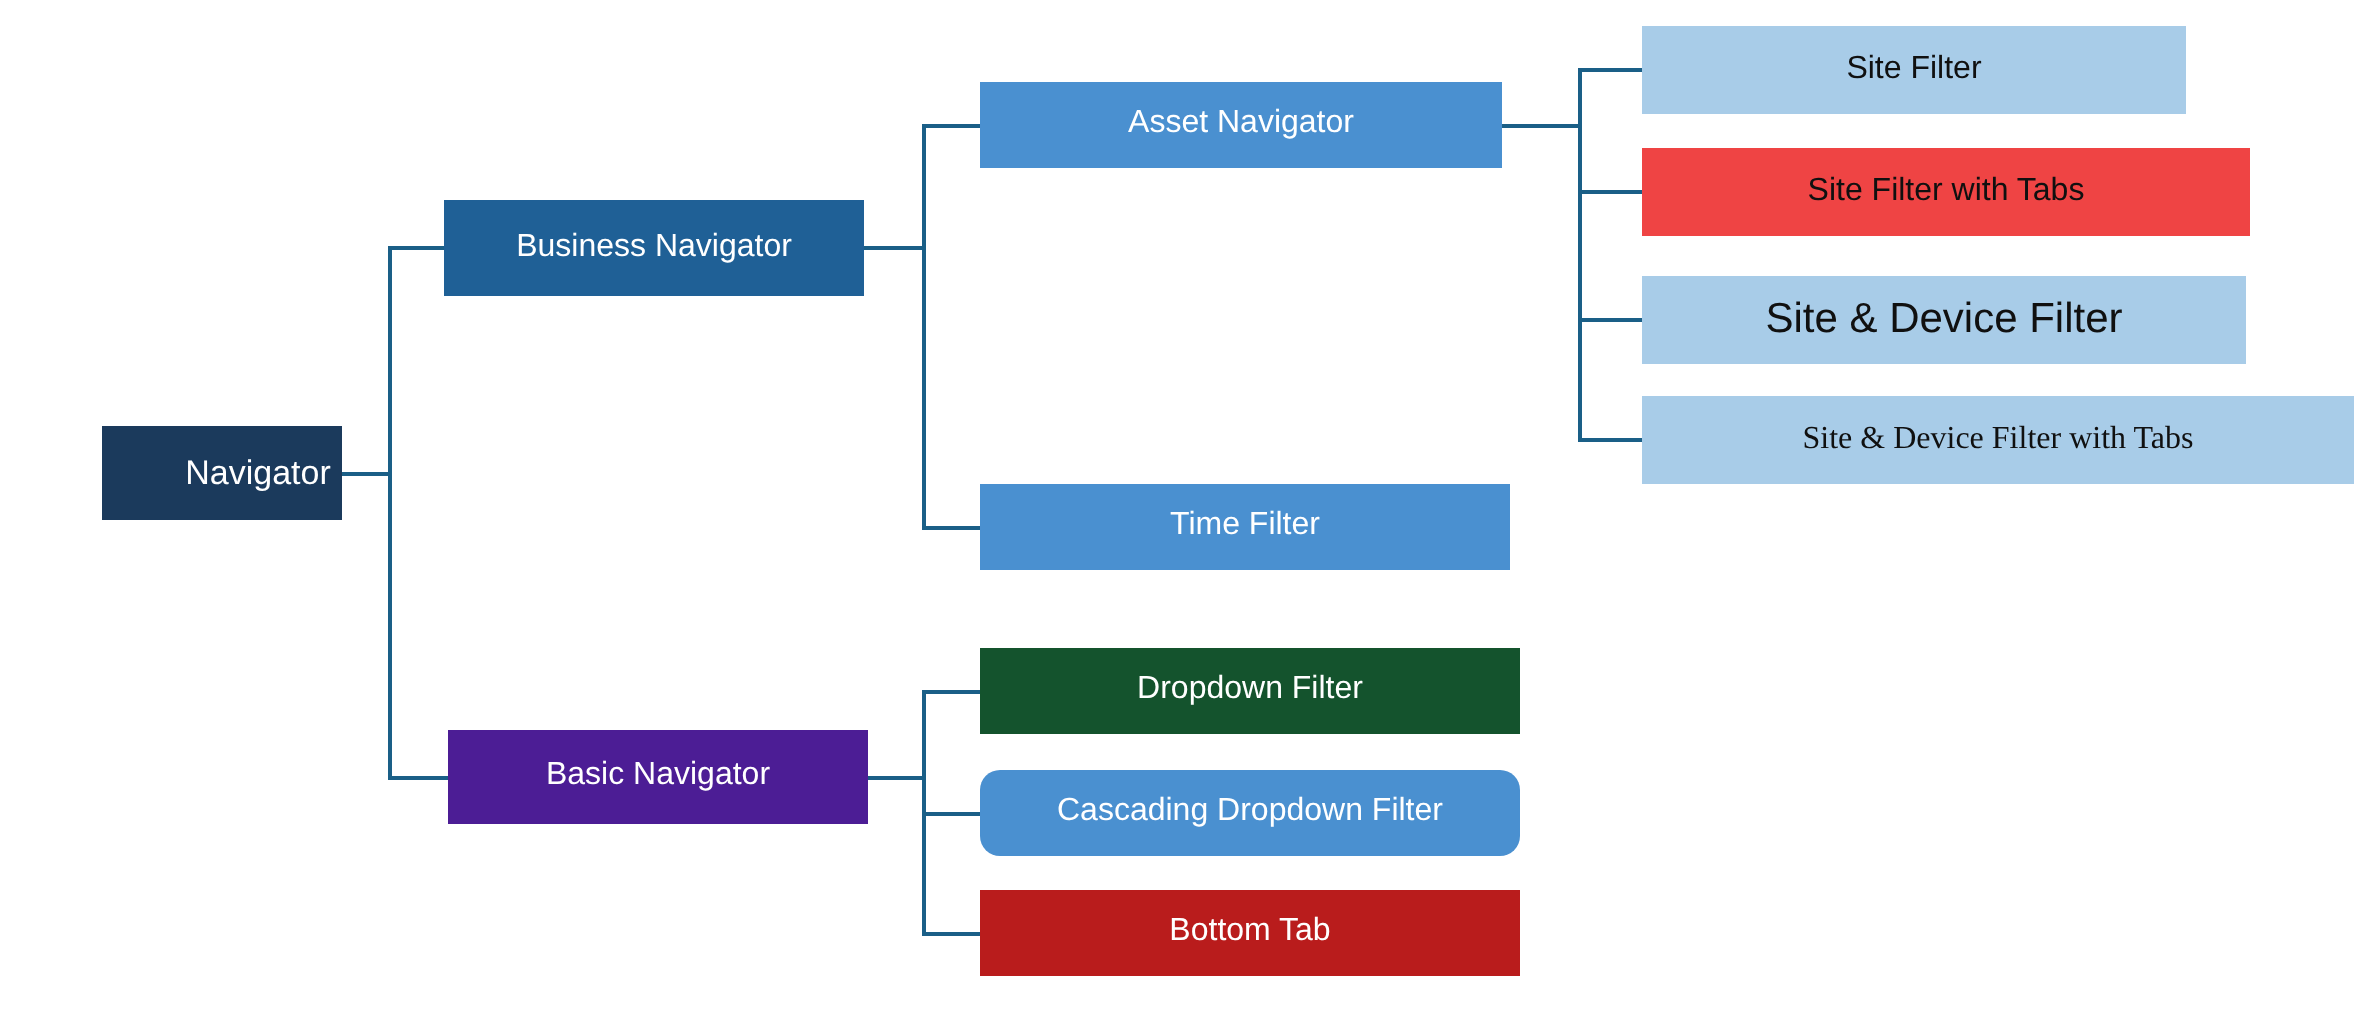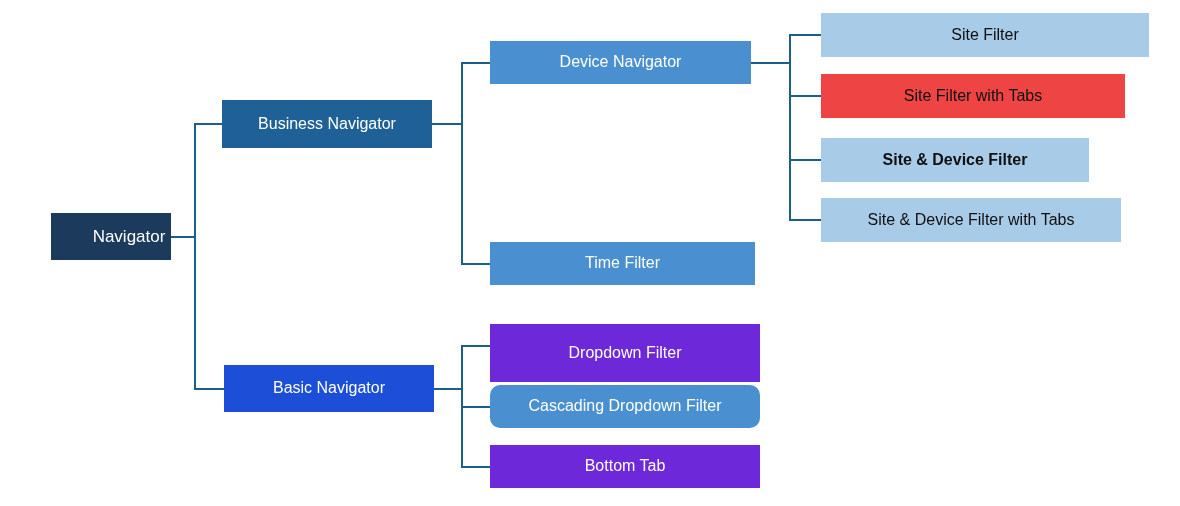--- a/index.html
+++ b/index.html
@@ -62,44 +62,44 @@
         <path d="M 751 63 H 790 V 220 H 821" fill="none" stroke="#1a5f87" stroke-width="2" stroke-linecap="butt" stroke-linejoin="miter" shape-rendering="crispEdges"></path>
       </g>
   </svg>
   <div id="nodes-layer">
       <div class="node" style="left: 51px; top: 213px; width: 120px; height: 47px; background: rgb(27, 58, 92); color: rgb(255, 255, 255); font-size: 17px; padding-left: 36px;">
         <span class="node-label">Navigator</span>
       </div>
       <div class="node" style="left: 222px; top: 100px; width: 210px; height: 48px; background: rgb(31, 96, 150); color: rgb(255, 255, 255); font-size: 16px;">
         <span class="node-label">Business Navigator</span>
       </div>
-      <div class="node" style="left: 224px; top: 365px; width: 210px; height: 47px; background: #1d4ed8; color: rgb(255, 255, 255); font-size: 16px;">
+      <div class="node" style="left: 224px; top: 365px; width: 210px; height: 47px; background: #4c1d95; color: rgb(255, 255, 255); font-size: 16px;">
         <span class="node-label">Basic Navigator</span>
       </div>
       <div class="node" style="left: 490px; top: 41px; width: 261px; height: 43px; background: rgb(74, 144, 208); color: rgb(255, 255, 255); font-size: 16px;">
-        <span class="node-label">Device Navigator</span>
+        <span class="node-label">Asset Navigator</span>
       </div>
       <div class="node" style="left: 490px; top: 242px; width: 265px; height: 43px; background: rgb(74, 144, 208); color: rgb(255, 255, 255); font-size: 16px;">
         <span class="node-label">Time Filter</span>
       </div>
-      <div class="node" style="left: 490px; top: 324px; width: 270px; height: 58px; background: #6d28d9; color: rgb(255, 255, 255); font-size: 16px; text-align: center;">
+      <div class="node" style="left: 490px; top: 324px; width: 270px; height: 43px; background: #14532d; color: rgb(255, 255, 255); font-size: 16px; text-align: center;">
         <span class="node-label">Dropdown Filter</span>
       </div>
       <div class="node" style="left: 490px; top: 385px; width: 270px; height: 43px; background: rgb(74, 144, 208); color: rgb(255, 255, 255); font-size: 16px; border-radius: 10px;">
         <span class="node-label">Cascading Dropdown Filter</span>
       </div>
-      <div class="node" style="left: 490px; top: 445px; width: 270px; height: 43px; background: #6d28d9; color: rgb(255, 255, 255); font-size: 16px;">
+      <div class="node" style="left: 490px; top: 445px; width: 270px; height: 43px; background: #b91c1c; color: rgb(255, 255, 255); font-size: 16px;">
         <span class="node-label">Bottom Tab</span>
       </div>
-      <div class="node" style="left: 821px; top: 13px; width: 328px; height: 44px; background: rgb(168, 204, 232); color: rgb(16, 16, 16); font-size: 16px;">
+      <div class="node" style="left: 821px; top: 13px; width: 272px; height: 44px; background: rgb(168, 204, 232); color: rgb(16, 16, 16); font-size: 16px;">
         <span class="node-label">Site Filter</span>
       </div>
       <div class="node" style="left: 821px; top: 74px; width: 304px; height: 44px; background: #ef4444; color: rgb(16, 16, 16); font-size: 16px;">
         <span class="node-label">Site Filter with Tabs</span>
       </div>
-      <div class="node" style="left: 821px; top: 138px; width: 268px; height: 44px; background: rgb(168, 204, 232); color: rgb(16, 16, 16); font-size: 16px; font-weight: bold;">
+      <div class="node" style="left: 821px; top: 138px; width: 302px; height: 44px; background: rgb(168, 204, 232); color: rgb(16, 16, 16); font-size: 21px;">
         <span class="node-label">Site &amp; Device Filter</span>
       </div>
-      <div class="node" style="left: 821px; top: 198px; width: 300px; height: 44px; background: rgb(168, 204, 232); color: rgb(16, 16, 16); font-size: 16px;">
+      <div class="node" style="left: 821px; top: 198px; width: 356px; height: 44px; background: rgb(168, 204, 232); color: rgb(16, 16, 16); font-size: 16px; font-family: Liberation Serif, serif;">
         <span class="node-label">Site &amp; Device Filter with Tabs</span>
       </div>
     </div>
 </div>
 
 </body></html>

